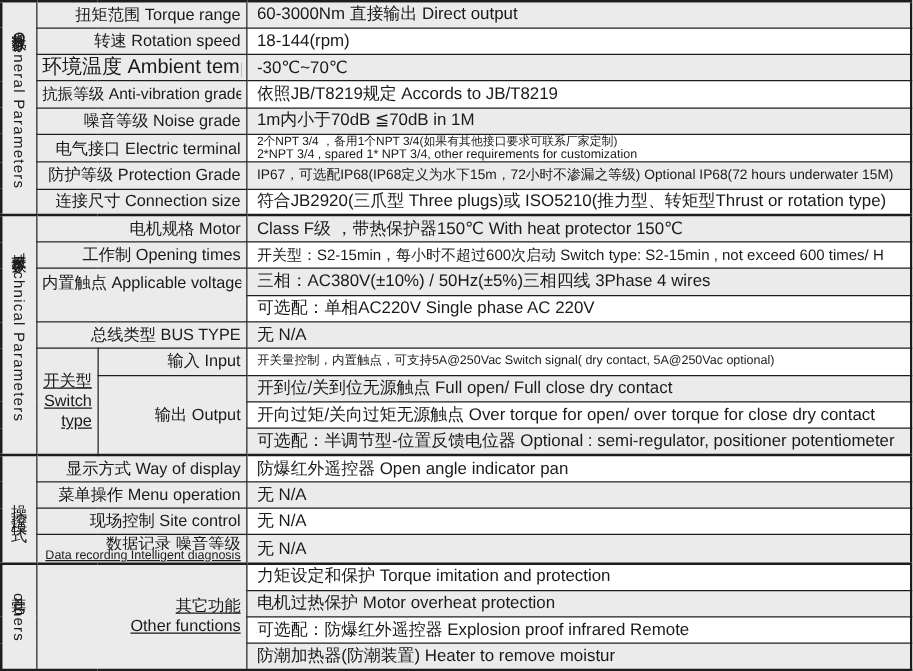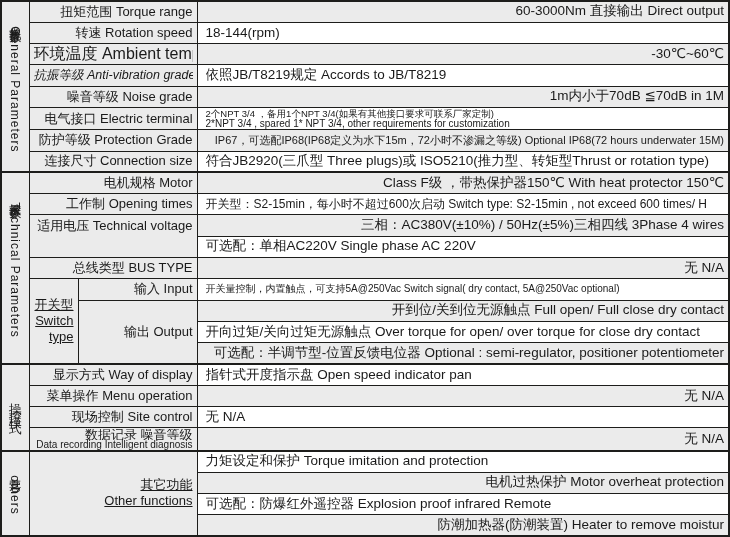--- a/index.html
+++ b/index.html
@@ -48,21 +48,21 @@
     padding:0 4px;
   }
   td.lbl .fit{font-size:13px;}
   td.lbl.anchor-top{vertical-align:top;padding-top:3px;}
   td.val{
     background:var(--bg);
     padding:0 4px 0 8px;
     text-align:left;
   }
   td.val.shade, td.lbl, td.cat{background:var(--shade);}
-  td.val.shade{background:var(--shade);text-align:right;}
+  td.val.shade{background:var(--shade);}
   .fit{
     display:block;
     white-space:nowrap;
     overflow:hidden;
     font-size:13.5px;
     line-height:1.25;
   }
   .tiny1{font-size:9.5px;line-height:11px;}
   .tiny2{font-size:10px;line-height:10px;}
   .wrap{
@@ -100,26 +100,26 @@
         </td>
     <td class="val">
           <span class="fit">18-144(rpm)</span>
         </td>
   </tr>
   <tr>
     <td class="lbl" colspan="2">
           <span class="fit" style="font-size: 16px;">环境温度 Ambient temperature</span>
         </td>
     <td class="val shade">
-          <span class="fit">-30℃~60℃</span>
-        </td>
-  </tr>
-  <tr>
-    <td class="lbl" colspan="2">
-          <span class="fit" style="font-size: 12.5px; font-style: italic;">抗振等级 Anti-vibration grade</span>
+          <span class="fit">-30℃~70℃</span>
+        </td>
+  </tr>
+  <tr>
+    <td class="lbl" colspan="2">
+          <span class="fit" style="font-size: 12.5px;">抗振等级 Anti-vibration grade</span>
         </td>
     <td class="val">
           <span class="fit">依照JB/T8219规定 Accords to JB/T8219</span>
         </td>
   </tr>
   <tr>
     <td class="lbl" colspan="2">
           <span class="fit">噪音等级 Noise grade</span>
         </td>
     <td class="val shade">
@@ -164,21 +164,21 @@
   <tr>
     <td class="lbl" colspan="2">
           <span class="fit">工作制 Opening times</span>
         </td>
     <td class="val">
           <span class="fit" style="font-size: 12px;">开关型：S2-15min，每小时不超过600次启动 Switch type: S2-15min , not exceed 600 times/ H</span>
         </td>
   </tr>
   <tr>
     <td class="lbl anchor-top" colspan="2" rowspan="2">
-          <span class="fit">适用电压 Technical voltage</span>
+          <span class="fit">内置触点 Applicable voltage</span>
         </td>
     <td class="val shade">
           <span class="fit">三相：AC380V(±10%) / 50Hz(±5%)三相四线 3Phase 4 wires</span>
         </td>
   </tr>
   <tr>
     <td class="val">
           <span class="fit">可选配：单相AC220V Single phase AC 220V</span>
         </td>
   </tr>
@@ -219,21 +219,21 @@
           <span class="fit">可选配：半调节型-位置反馈电位器 Optional : semi-regulator, positioner potentiometer</span>
         </td>
   </tr>
 
   <tr class="sec-top">
     <td class="cat" rowspan="4"><span class="vtext spread">操控模式</span></td>
     <td class="lbl" colspan="2">
           <span class="fit">显示方式 Way of display</span>
         </td>
     <td class="val">
-          <span class="fit">指针式开度指示盘 Open speed indicator pan</span>
+          <span class="fit">防爆红外遥控器 Open angle indicator pan</span>
         </td>
   </tr>
   <tr>
     <td class="lbl" colspan="2">
           <span class="fit">菜单操作 Menu operation</span>
         </td>
     <td class="val shade">
           <span class="fit">无 N/A</span>
         </td>
   </tr>
@@ -241,21 +241,21 @@
     <td class="lbl" colspan="2">
           <span class="fit">现场控制 Site control</span>
         </td>
     <td class="val">
           <span class="fit">无 N/A</span>
         </td>
   </tr>
   <tr>
     <td class="lbl" colspan="2">
       <span class="fit tiny1">数据记录 噪音等级</span>
-      <span class="fit tiny2" style="font-size: 10px;">Data recording Intelligent diagnosis</span>
+      <span class="fit tiny2" style="font-size: 10px; text-decoration: underline;">Data recording Intelligent diagnosis</span>
     </td>
     <td class="val shade">
           <span class="fit">无 N/A</span>
         </td>
   </tr>
 
   <tr class="sec-top">
     <td class="cat" rowspan="4"><span class="vtext">其它 others</span></td>
     <td class="lbl" colspan="2" rowspan="4">
       <span class="wrap">其它功能</span>

